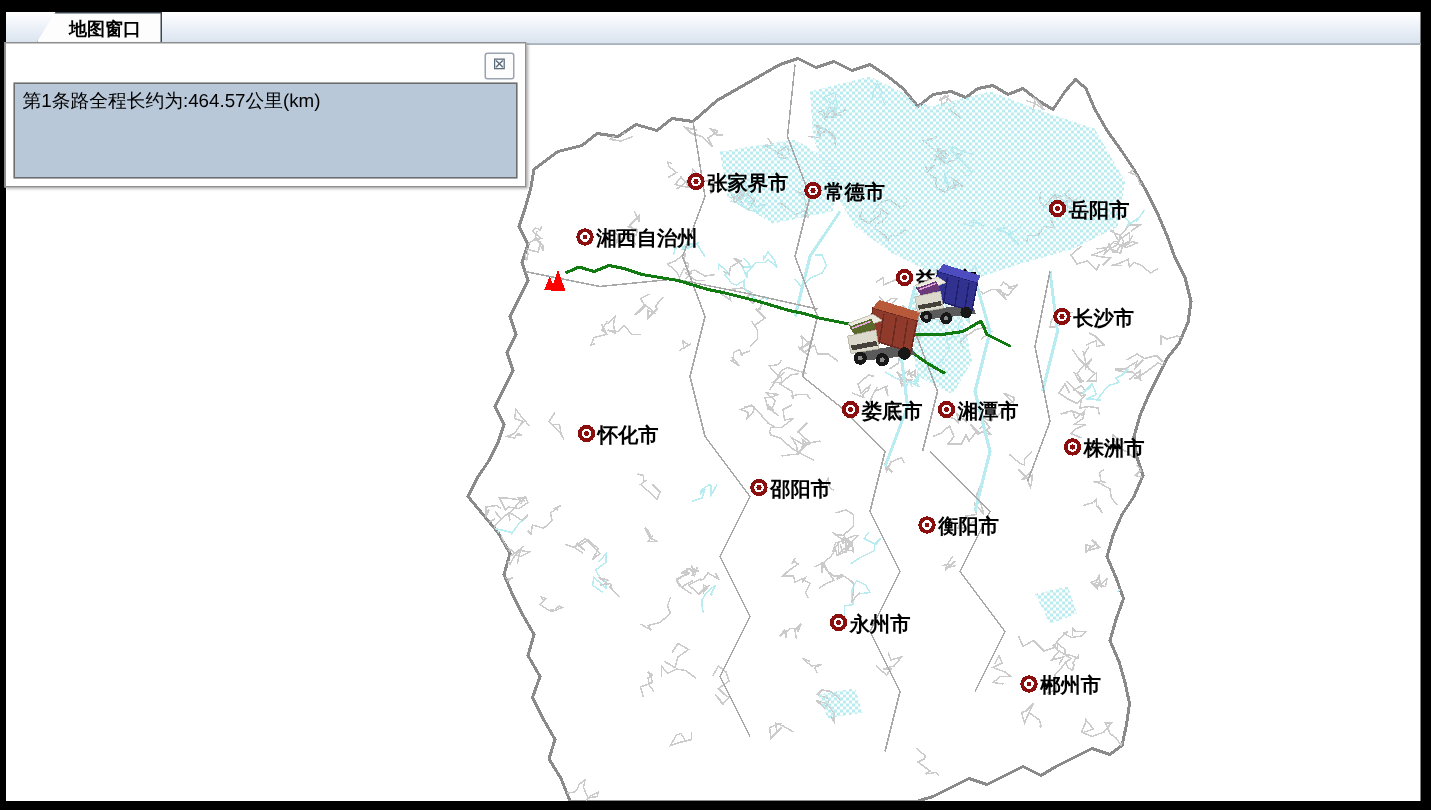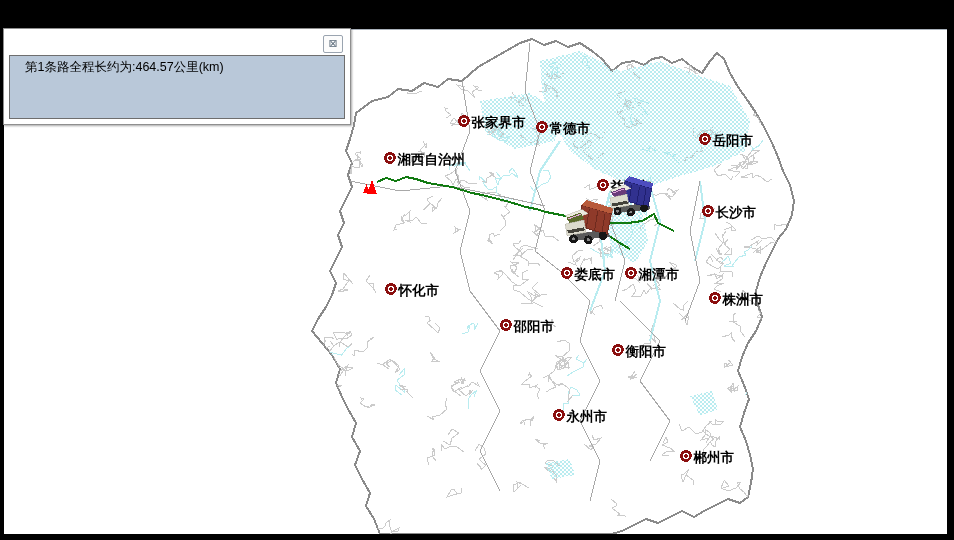--- a/index.html
+++ b/index.html
@@ -17,29 +17,34 @@
   #map-area{position:absolute;left:4px;top:29px;width:943px;height:504px;background:#ffffff;
     border-top:1px solid #aab2bb;}
   #map-svg{position:absolute;left:0;top:0;}
   
   #info-panel{position:absolute;left:3px;top:28px;width:346px;height:95px;background:#ffffff;
     border:1px solid #8f8f8f;box-shadow:1px 1px 2px rgba(0,0,0,.35);}
   #panel-close{position:absolute;right:7px;top:6px;width:18px;height:16px;background:#fcfcfc;
     border:1px solid #9aa4b0;border-radius:2px;font-size:11px;line-height:14px;text-align:center;
     color:#5a6a7a;cursor:pointer;}
   #panel-textbox{position:absolute;left:5px;right:5px;top:26px;bottom:5px;background:#b9c8d9;
-    border:1px solid #6e6e6e;padding:3px 15px;box-sizing:border-box;}
+    border:1px solid #6e6e6e;padding:3px 5px;box-sizing:border-box;}
   .panel-line{font-size:12.5px;line-height:17px;color:#000;white-space:nowrap;}
   .citylabel{font-weight:bold;font-size:13.5px;fill:#000;}
 </style>
 </head>
 <body>
 
 <div id="window">
 
+  <div id="tabbar">
+    <div id="tab">
+      <span>地图窗口</span>
+    </div>
+  </div>
 
   <div id="map-area">
     <svg id="map-svg" width="943" height="504" viewBox="4 29 943 504" xmlns="http://www.w3.org/2000/svg" shape-rendering="crispEdges">
         <defs>
           <pattern id="dither" width="4" height="4" patternUnits="userSpaceOnUse">
             <rect x="0" y="0" width="2" height="2" fill="#b9ecf0"></rect>
             <rect x="2" y="2" width="2" height="2" fill="#b9ecf0"></rect>
           </pattern>
           <clipPath id="prov-clip">
             <path d="M356,112 L372,100 L388,96 L398,88 L412,90 L424,82 L438,86 L448,78 L462,80 L478,66 L492,58 L506,50 L520,42 L532,38 L544,44 L556,40 L568,46 L580,42 L592,50 L602,58 L612,70 L622,62 L634,60 L644,64 L652,58 L662,56 L672,62 L682,58 L692,66 L702,72 L710,60 L717,52 L724,58 L730,72 L738,86 L748,100 L756,112 L764,126 L772,142 L778,156 L783,170 L790,184 L794,200 L792,214 L786,228 L778,238 L772,250 L766,262 L760,276 L756,290 L758,304 L762,316 L756,330 L748,342 L742,356 L738,370 L744,384 L749,398 L744,412 L740,426 L746,440 L750,454 L753,468 L751,482 L748,496 L740,502 L728,498 L716,504 L704,510 L694,516 L682,510 L670,516 L658,522 L646,518 L634,524 L622,530 L612,533 L380,533 L374,518 L366,505 L370,492 L362,478 L355,464 L360,450 L352,436 L356,422 L348,408 L342,396 L336,382 L340,368 L332,354 L322,342 L312,330 L318,318 L326,306 L332,294 L336,282 L330,270 L336,258 L342,246 L338,234 L344,222 L340,210 L346,198 L352,186 L348,174 L352,162 L346,150 L350,138 L354,124 Z"></path>

